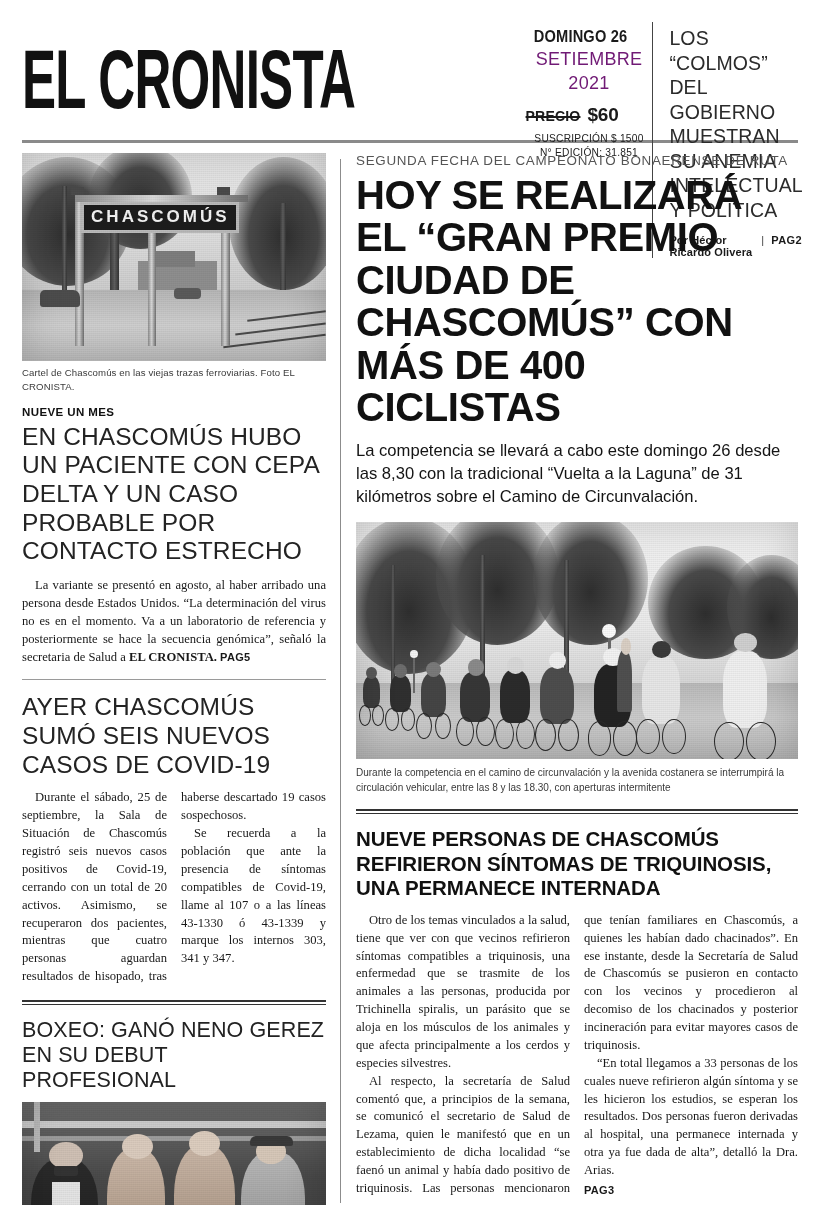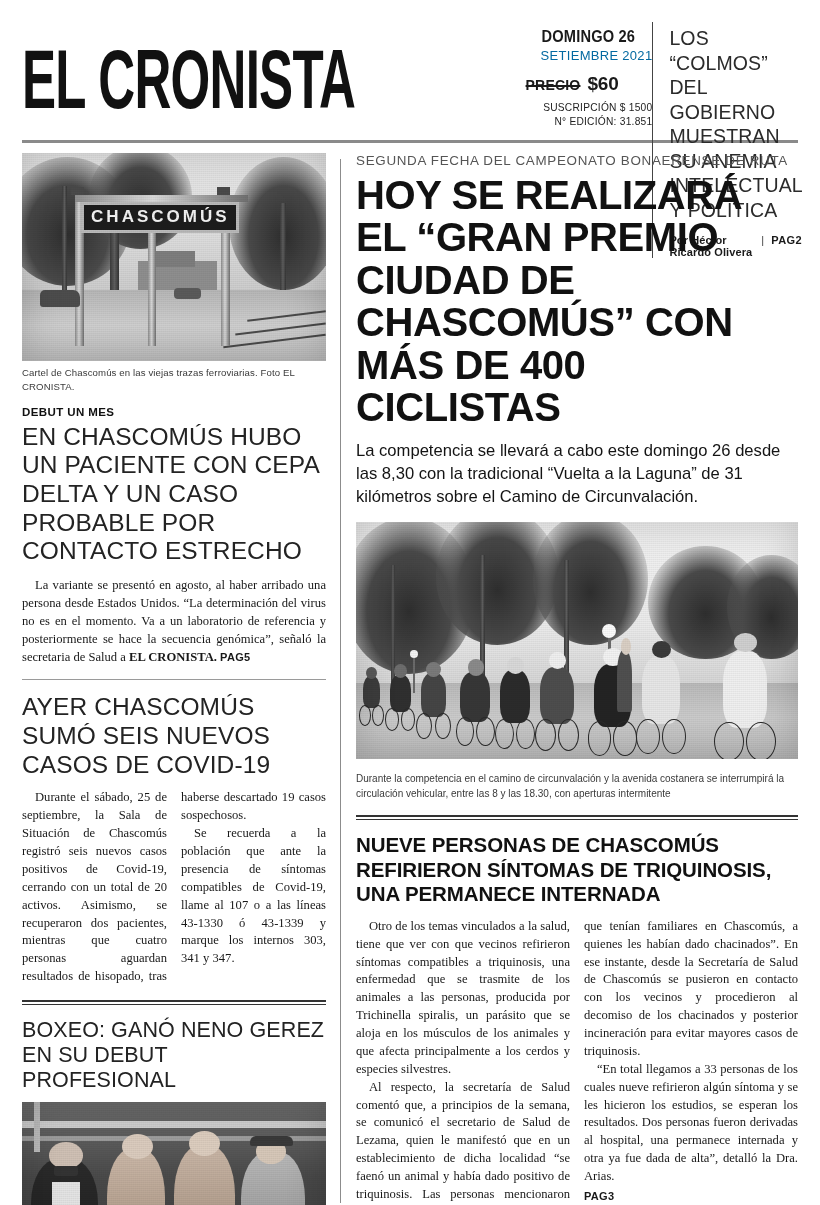--- a/index.html
+++ b/index.html
@@ -28,30 +28,30 @@
     transform-origin: left top;
     margin-top: 16px;
     white-space: nowrap;
     color: #111;
     width: 500px;
   }
   .mast-date {
     width: 128px;
     margin-left: 8px;
     padding-top: 6px;
-    text-align: right;
+    text-align: center;
   }
   .mast-day {
     font-weight: 700; font-size: 17px; letter-spacing: .2px;
     transform: scaleX(.86); transform-origin: left center;
     line-height: 1.1;
   }
   .mast-month {
-    font-size: 13px; letter-spacing: .3px; font-weight: 400;
-    line-height: 1.35; color: #0369a1;
+    font-size: 18px; letter-spacing: .3px; font-weight: 400;
+    line-height: 1.35; color: #701a75;
   }
   .mast-price {
     margin-top: 9px; display: flex; align-items: baseline; gap: 7px;
   }
   .mast-price .w {
     font-weight: 700; font-size: 14px; letter-spacing: .2px;
     text-decoration: line-through; text-decoration-thickness: 1.6px;
   }
   .mast-price .v { font-weight: 700; font-size: 19px; letter-spacing: -.2px; }
   .mast-sub {
@@ -86,21 +86,21 @@
   .col-left { width: 318px; padding-right: 14px; }
   .vdiv { width: 1px; background: #8c8c8c; margin: 6px 0 0 0; align-self: stretch; }
   .col-right { flex: 1; padding-left: 15px; }
 
   
   .photo { position: relative; overflow: hidden; background: #ddd; }
   .caption {
     font-size: 9.6px; line-height: 1.45; color: #3a3a3a;
     letter-spacing: .12px; padding-top: 5px;
   }
-  .caption-big { font-size: 10px; line-height: 1.5; color: #3a3a3a; padding-top: 12px;}
+  .caption-big { font-size: 10px; line-height: 1.5; color: #3a3a3a; padding-top: 6px;}
 
   .kicker {
     font-size: 11.5px; font-weight: 700; letter-spacing: .4px;
     margin-top: 12px; color: #111;
   }
   .kicker-lt {
     font-size: 13.4px; font-weight: 400; letter-spacing: .7px;
     color: #555; margin-bottom: 3px;
   }
   .hl-light {
@@ -248,21 +248,21 @@
         </div>
 
         <div style="position:absolute;left:6%;bottom:26%;width:13%;height:8%;background:#4d4d4d;border-radius:5px 7px 3px 3px;"></div>
         <div style="position:absolute;left:50%;bottom:30%;width:9%;height:5%;background:#5a5a5a;border-radius:4px;"></div>
         <div class="vig"></div>
         <div class="grain"></div>
       </div>
       <div class="caption">Cartel de Chascomús en las viejas trazas ferroviarias. Foto EL CRONISTA.</div>
 
       <div>
-        <div class="kicker">DEBUT UN MES</div>
+        <div class="kicker">NUEVE UN MES</div>
         <div class="hl-light">EN CHASCOMÚS HUBO UN PACIENTE CON CEPA DELTA Y UN CASO PROBABLE POR CONTACTO ESTRECHO</div>
         <div class="serif" style="margin-top:11px;">
           <p><span>La variante se presentó en agosto, al haber arribado una persona desde Estados Unidos. “La determinación del virus no es en el momento. Va a un laboratorio de referencia y posteriormente se hace la secuencia genómica”, señaló la secretaria de Salud a </span><span class="bold-s">EL CRONISTA.</span> <span class="pag">PAG5</span></p>
         </div>
       </div>
 
       <div class="rule1"></div>
 
       <div>
         <div class="hl-light" style="margin-top:8px;">AYER CHASCOMÚS SUMÓ SEIS NUEVOS CASOS DE COVID-19</div>

